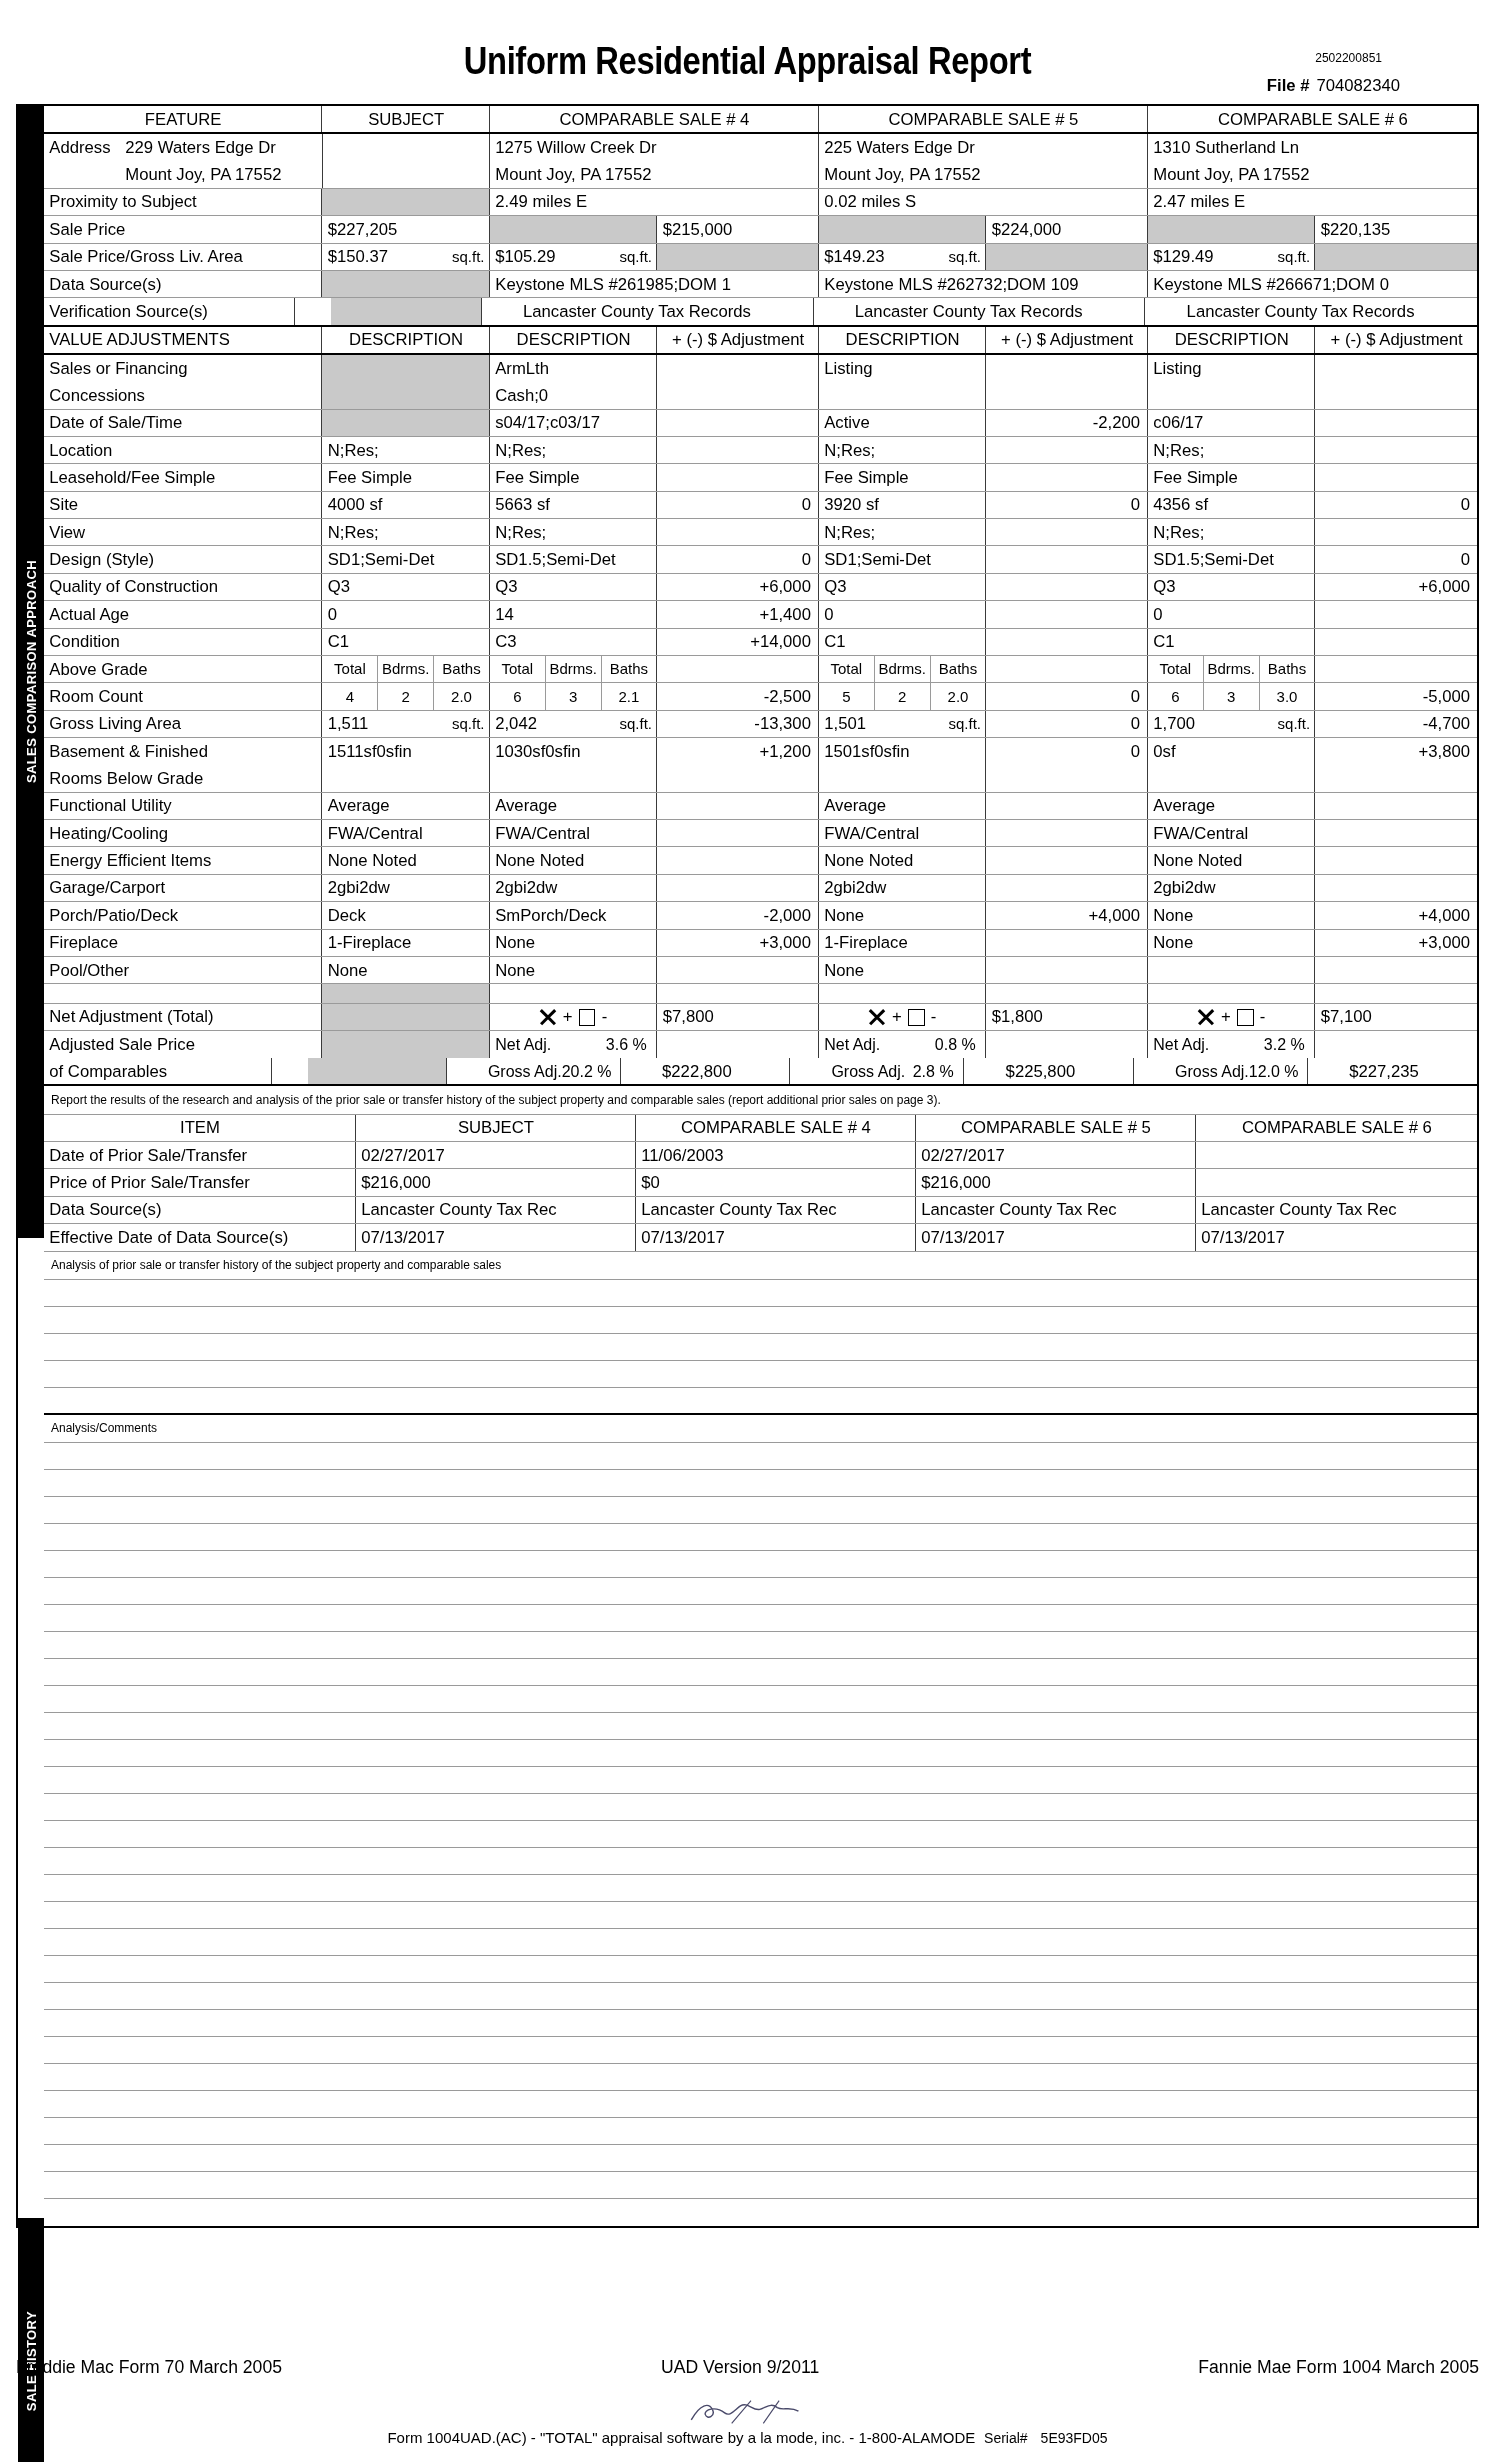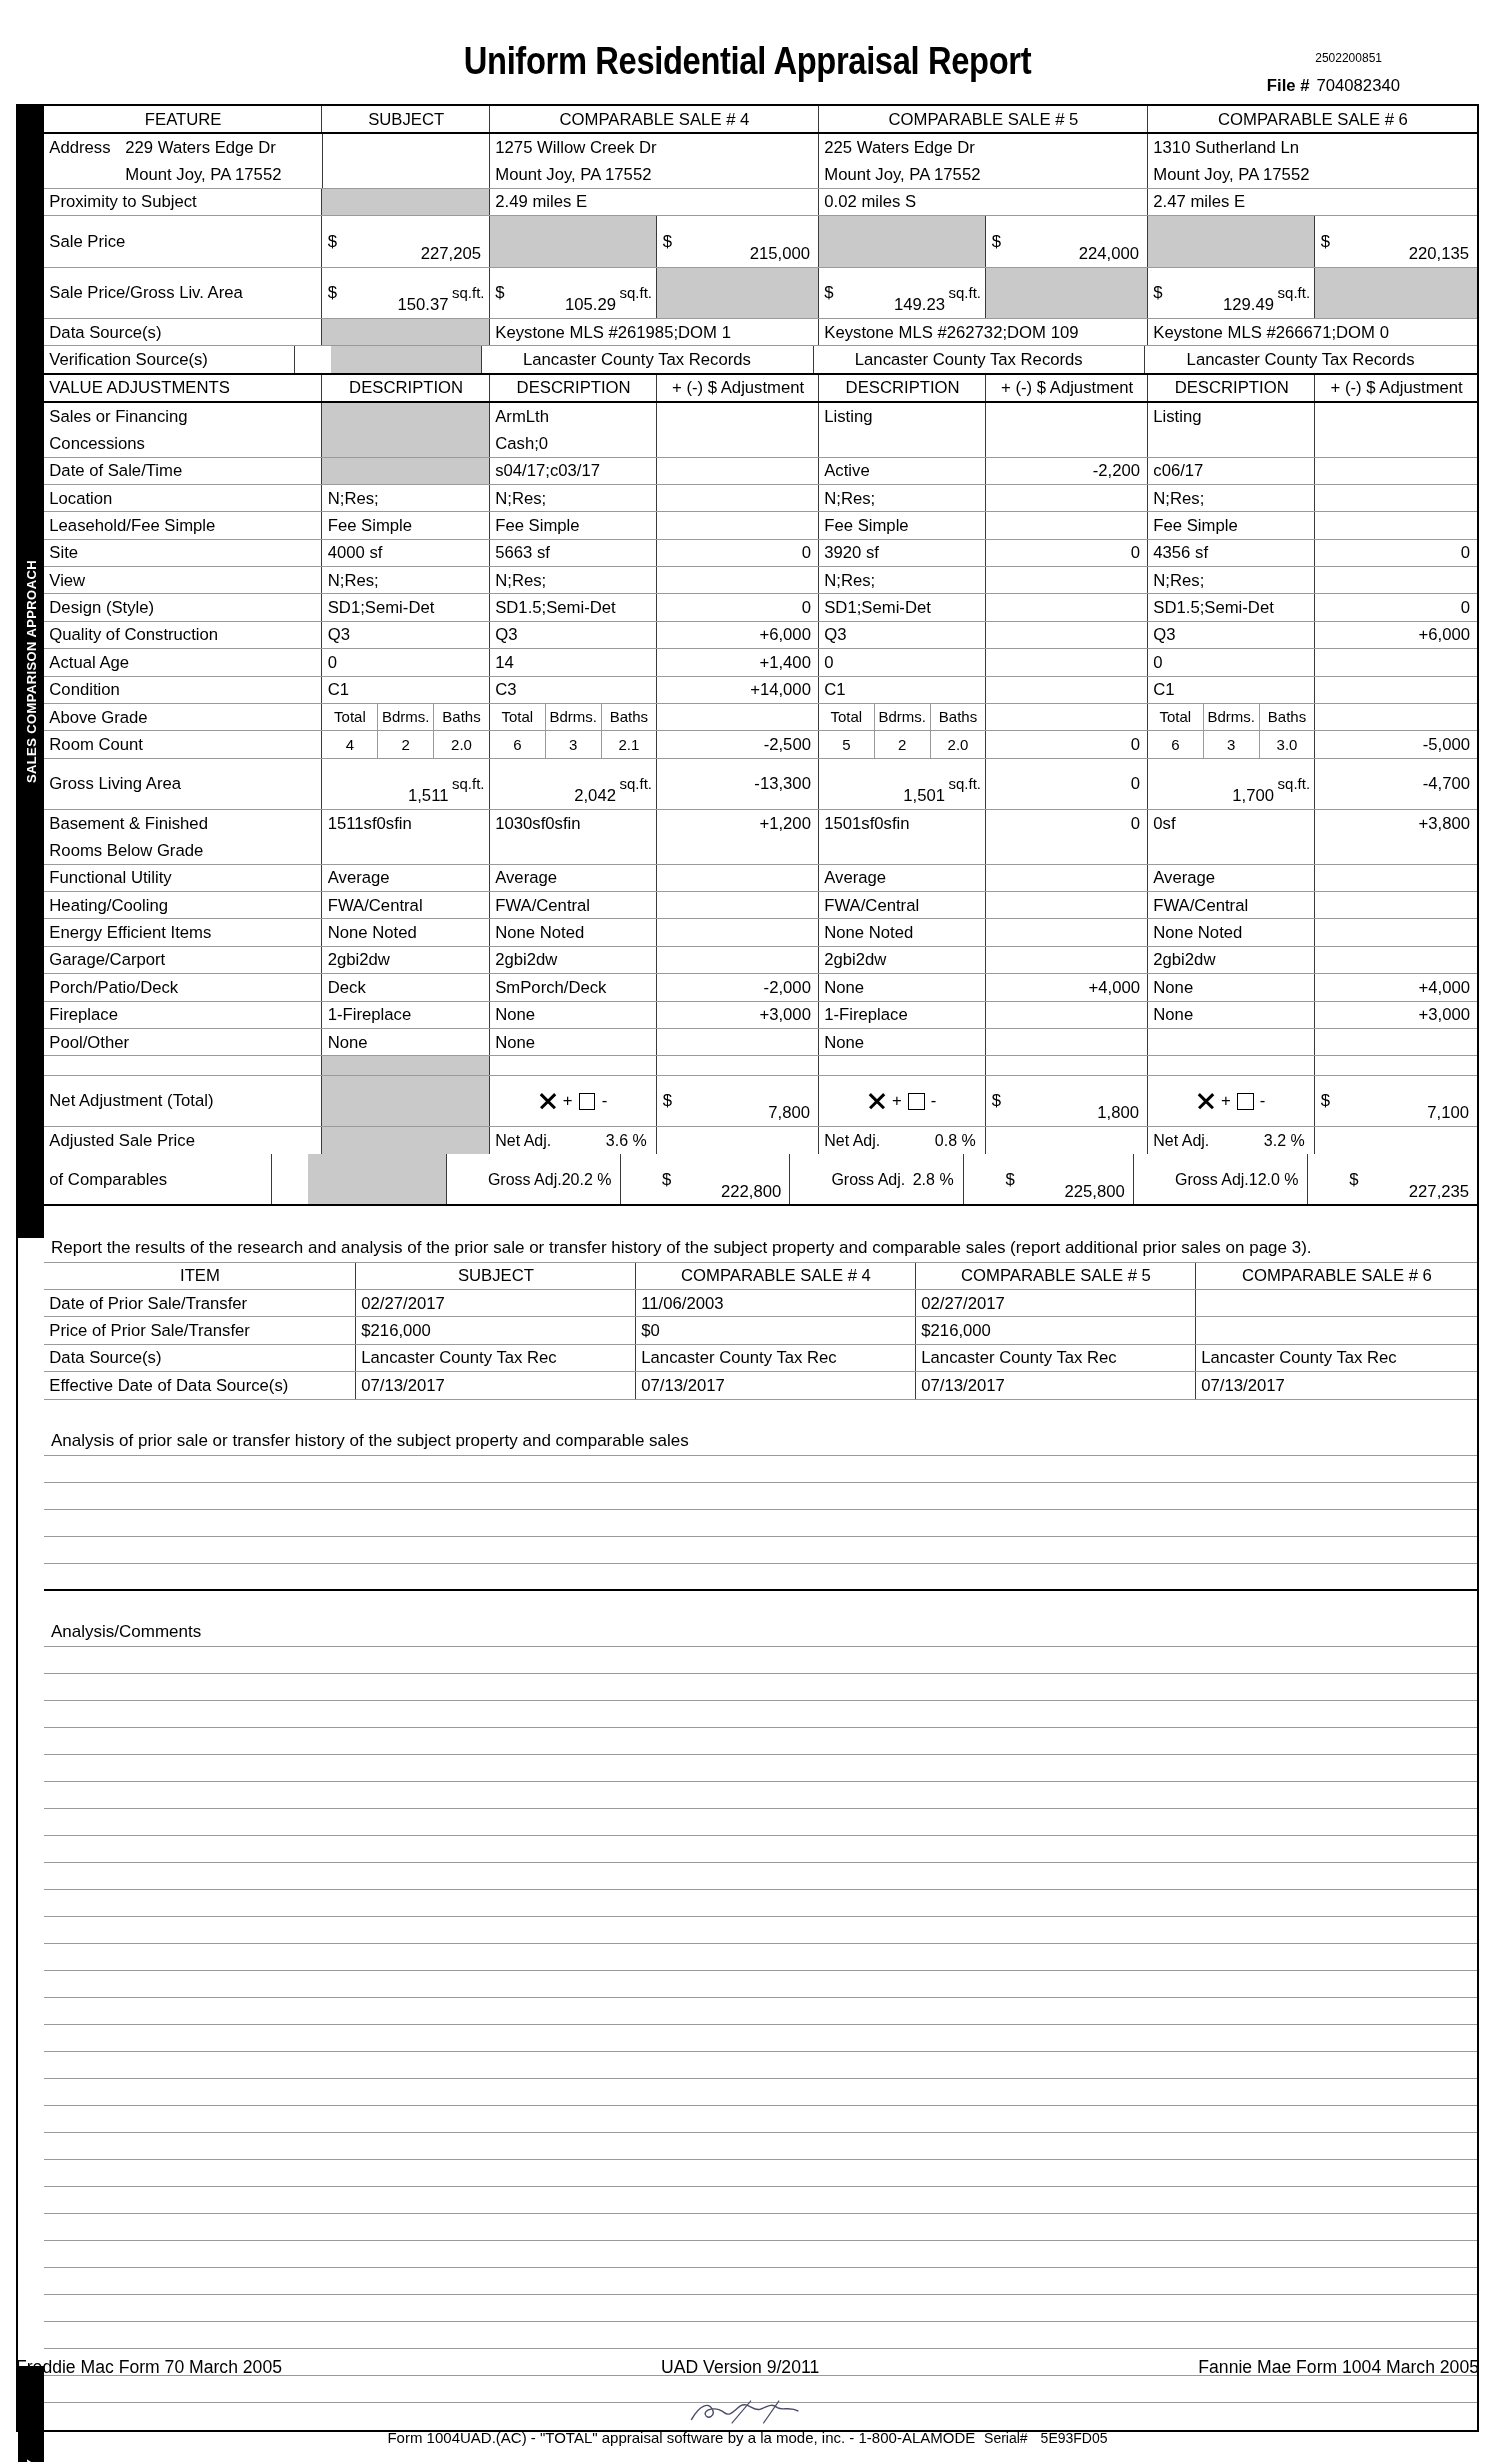--- a/index.html
+++ b/index.html
@@ -110,21 +110,21 @@
   
   .w-feat  { width: 281px; }
   .w-subj  { width: 169px; }
   .w-desc  { width: 169px; }
   .w-adj   { width: 163px; }
   .w-cmp   { width: 332px; }
 
   
   .pcell { display: flex; align-items: center; width: 100%; height: 100%; }
   .pcell .dol { font-size: 16.7px; }
-  .pcell .val { flex: 1; text-align: right; padding-right: 3.5px; margin-top: 24px; }
+  .pcell .val { flex: 1; text-align: left; padding-right: 3.5px; }
 
   
   .rc { display: flex; width: 100%; height: 100%; }
   .rc > div {
     flex: 1;
     border-right: 0.9px solid #9a9a9a;
     text-align: center;
     font-size: 15px;
     line-height: 22px;
     display: flex; align-items: center; justify-content: center;
@@ -153,27 +153,26 @@
   .cbx.on { border-color: transparent; }
 
   .adjline { display: flex; align-items: center; gap: 6.2px; width: 100%; justify-content: center; font-size: 16.7px; }
 
   .nadj { display: flex; width: 100%; font-size: 16px; }
   .nadj .lbl { width: 95px; }
   .nadj .pct { flex: 1; text-align: right; padding-right: 5.3px; }
 
   
   .band {
-    font-size: 17px;
+    font-size: 12px;
     padding: 2.6px 7px;
     border-bottom: 0.9px solid #9a9a9a;
     line-height: 22px;
     white-space: nowrap;
     overflow: hidden;
-    margin-top: 28px;
   }
 
   .emptyrow { height: 27px; border-bottom: 0.9px solid #9a9a9a; }
 
   
   .foot {
     position: absolute;
     left: 16px; right: 16px;
     top: 2357px;
     display: flex;

